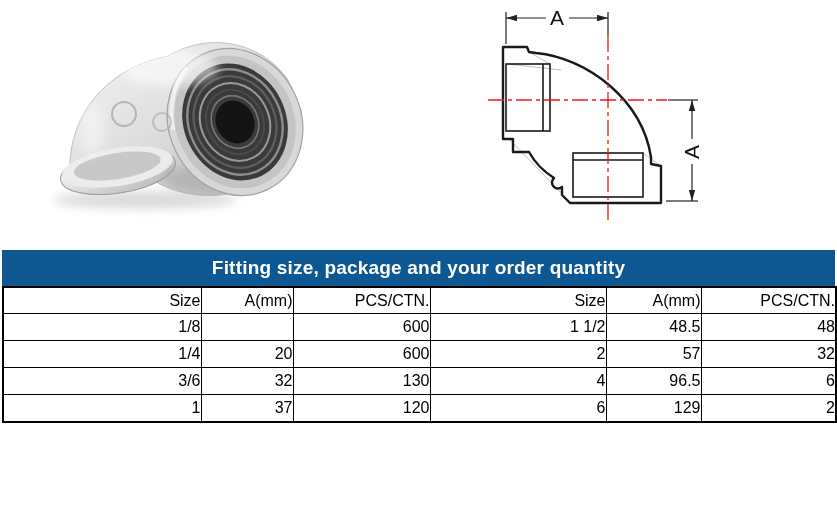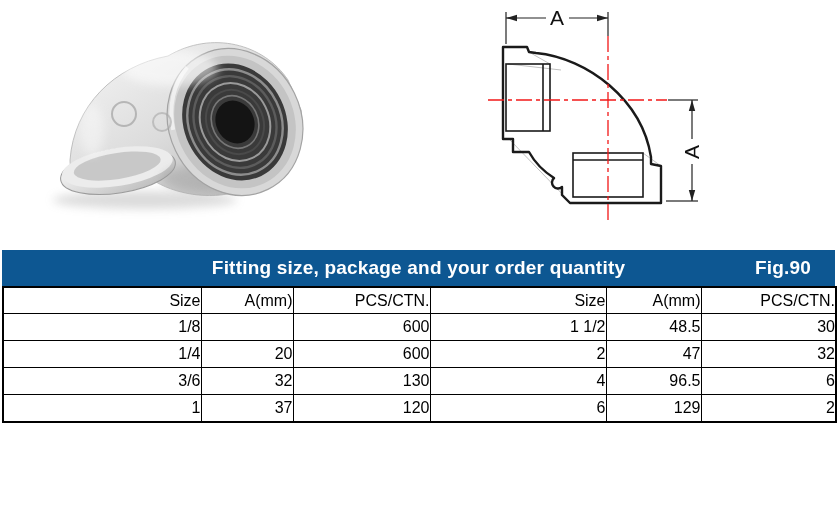--- a/index.html
+++ b/index.html
@@ -103,21 +103,20 @@
     </g>
     <rect x="116" y="7" width="23" height="21" fill="#ffffff"></rect>
     <text x="127" y="25" font-size="21" fill="#111111" text-anchor="middle">A</text>
     <rect x="251" y="139" width="22" height="25" fill="#ffffff"></rect>
     <text x="262" y="159" font-size="21" fill="#111111" text-anchor="middle" transform="rotate(-90 262 152)">A</text>
   </svg>
 
   <div class="tablewrap">
     <div class="titlebar" style="background: rgb(13, 87, 146); color: rgb(255, 255, 255);">
       <span>Fitting size, package and your order quantity</span>
-      <span class="fig">Fig.90</span>
     </div>
     <table class="spec">
       <colgroup>
         <col style="width:198px">
           <col style="width:92px">
           <col style="width:137px">
         <col style="width:176px">
           <col style="width:95px">
           <col style="width:135px">
       </colgroup>
@@ -131,28 +130,28 @@
             <th>PCS/CTN.</th>
           </tr>
       </thead>
       <tbody>
           <tr>
             <td>1/8</td>
             <td></td>
             <td>600</td>
             <td>1 1/2</td>
             <td>48.5</td>
-            <td>30</td>
+            <td>48</td>
           </tr>
           <tr>
             <td>1/4</td>
             <td>20</td>
             <td>600</td>
             <td>2</td>
-            <td>47</td>
+            <td>57</td>
             <td>32</td>
           </tr>
           <tr>
             <td>3/6</td>
             <td>32</td>
             <td>130</td>
             <td>4</td>
             <td>96.5</td>
             <td>6</td>
           </tr>

